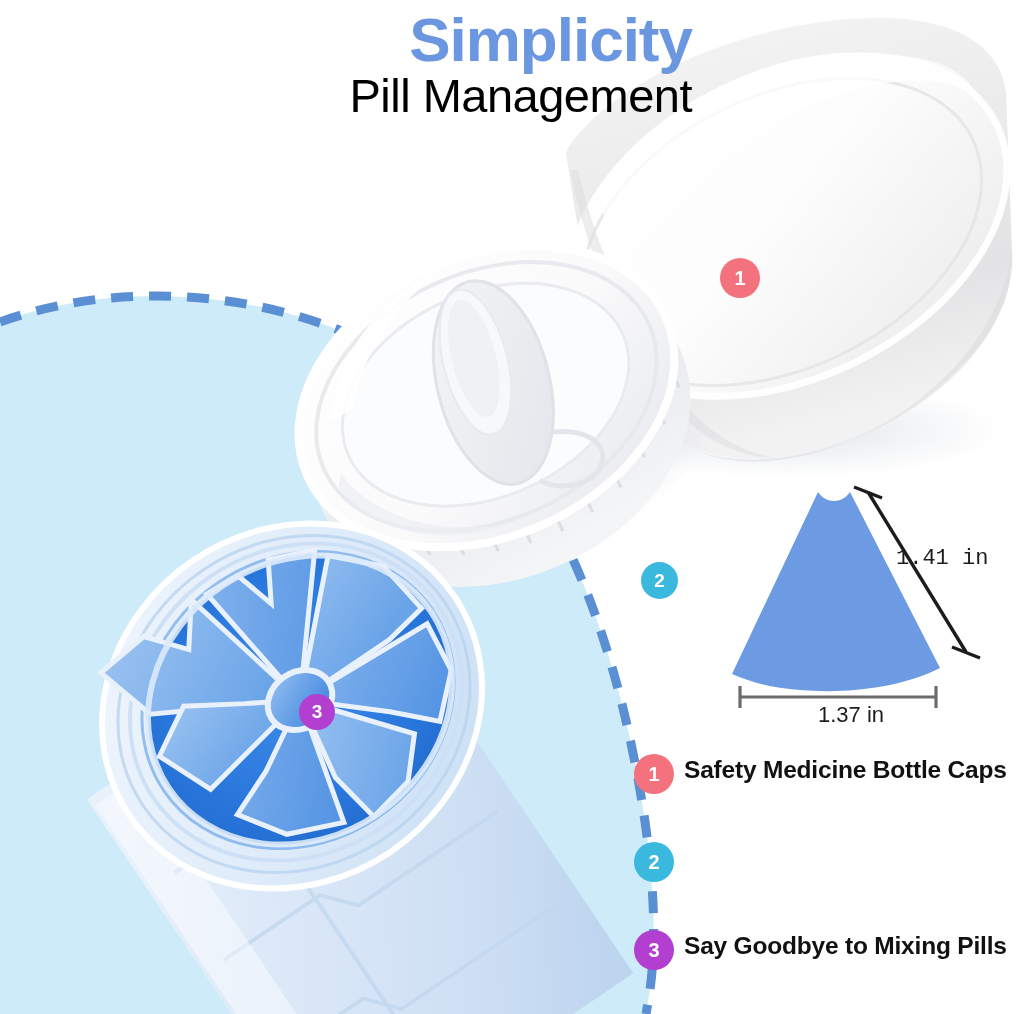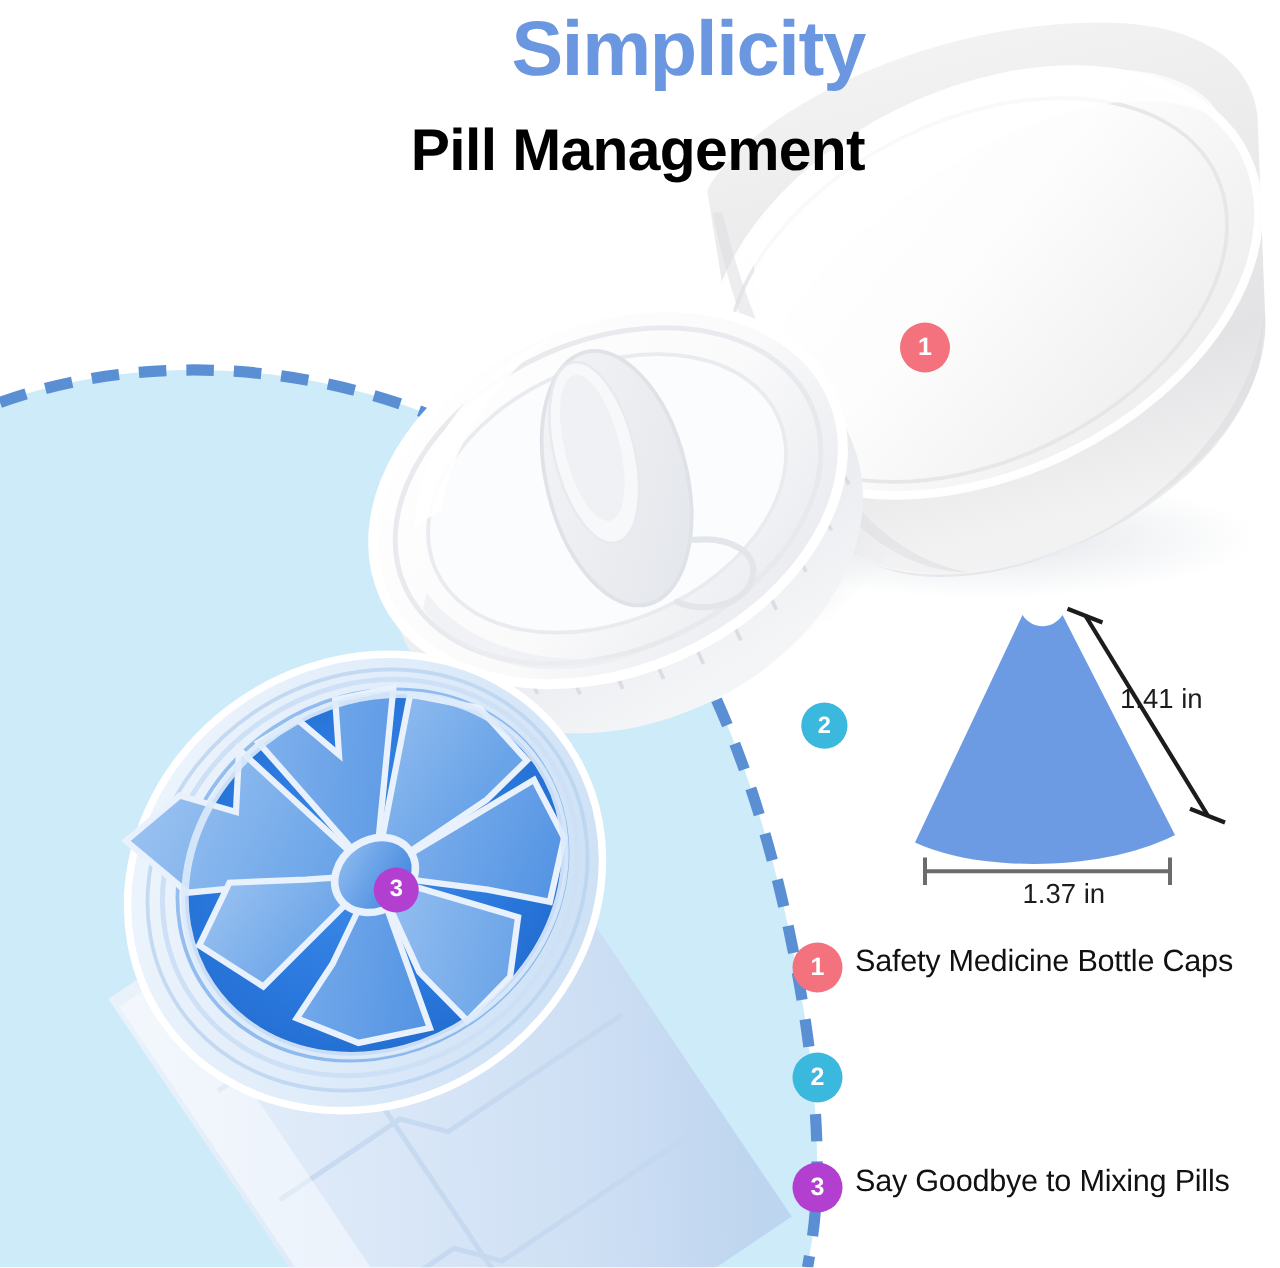--- a/index.html
+++ b/index.html
@@ -38,36 +38,36 @@
     font-size: 62px;
     font-weight: bold;
     color: #6B96E0;
     letter-spacing: -1px;
     line-height: 1.02;
     margin: 0;
     white-space: nowrap;
   }
   .headline-secondary {
     font-size: 47px;
-    font-weight: bold;
+    font-weight: normal;
     color: #000000;
     letter-spacing: -0.5px;
     line-height: 1.05;
-    margin: 24px 0 0 2px;
+    margin: 0 0 0 2px;
     white-space: nowrap;
   }
 
   
   .dim-label {
     position: absolute;
     font-size: 22px;
     color: #1c1c1c;
     white-space: nowrap;
   }
-  #dim-slant-label { left: 896px; top: 546px; }
+  #dim-slant-label { left: 896px; top: 546px; font-family: Liberation Mono, monospace; }
   #dim-base-label  { left: 803px; top: 702px; margin-left: 15px; }
 
   
   #legend {
     position: absolute;
     left: 634px;
     top: 748px;
     width: 390px;
   }
   .legend-row {
@@ -87,21 +87,21 @@
     display: flex;
     align-items: center;
     justify-content: center;
     box-sizing: border-box;
   }
   .legend-text {
     position: absolute;
     left: 50px;
     top: 8px;
     font-size: 24.5px;
-    font-weight: normal;
+    font-weight: bold;
     color: #111111;
     white-space: nowrap;
     letter-spacing: -0.2px;
   }
 
   
   .callout-badge {
     position: absolute;
     border-radius: 50%;
     color: #ffffff;

